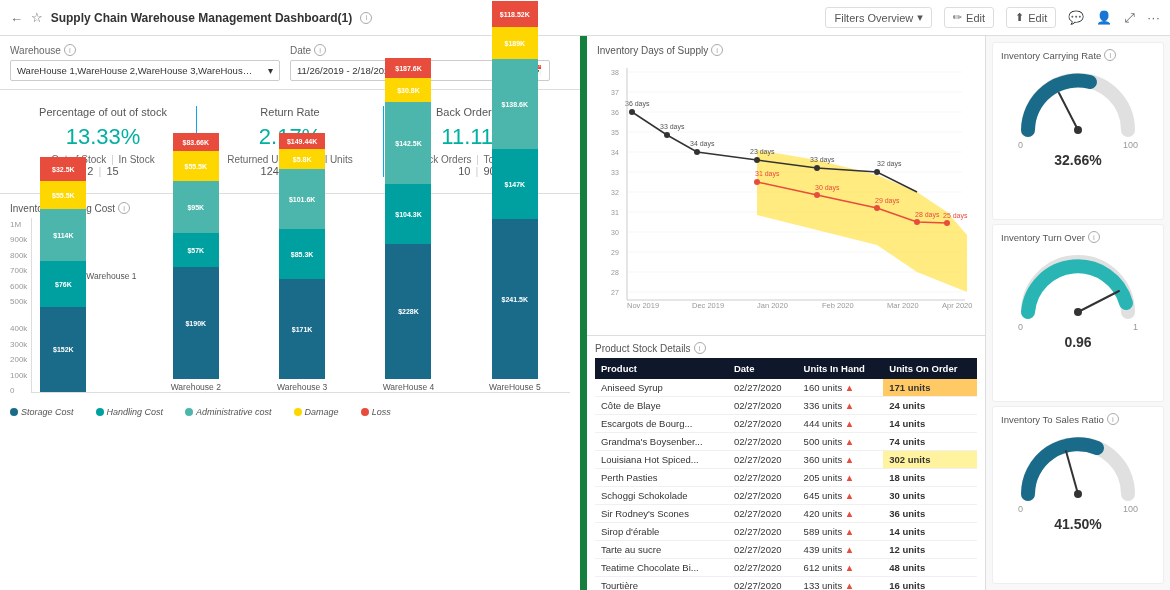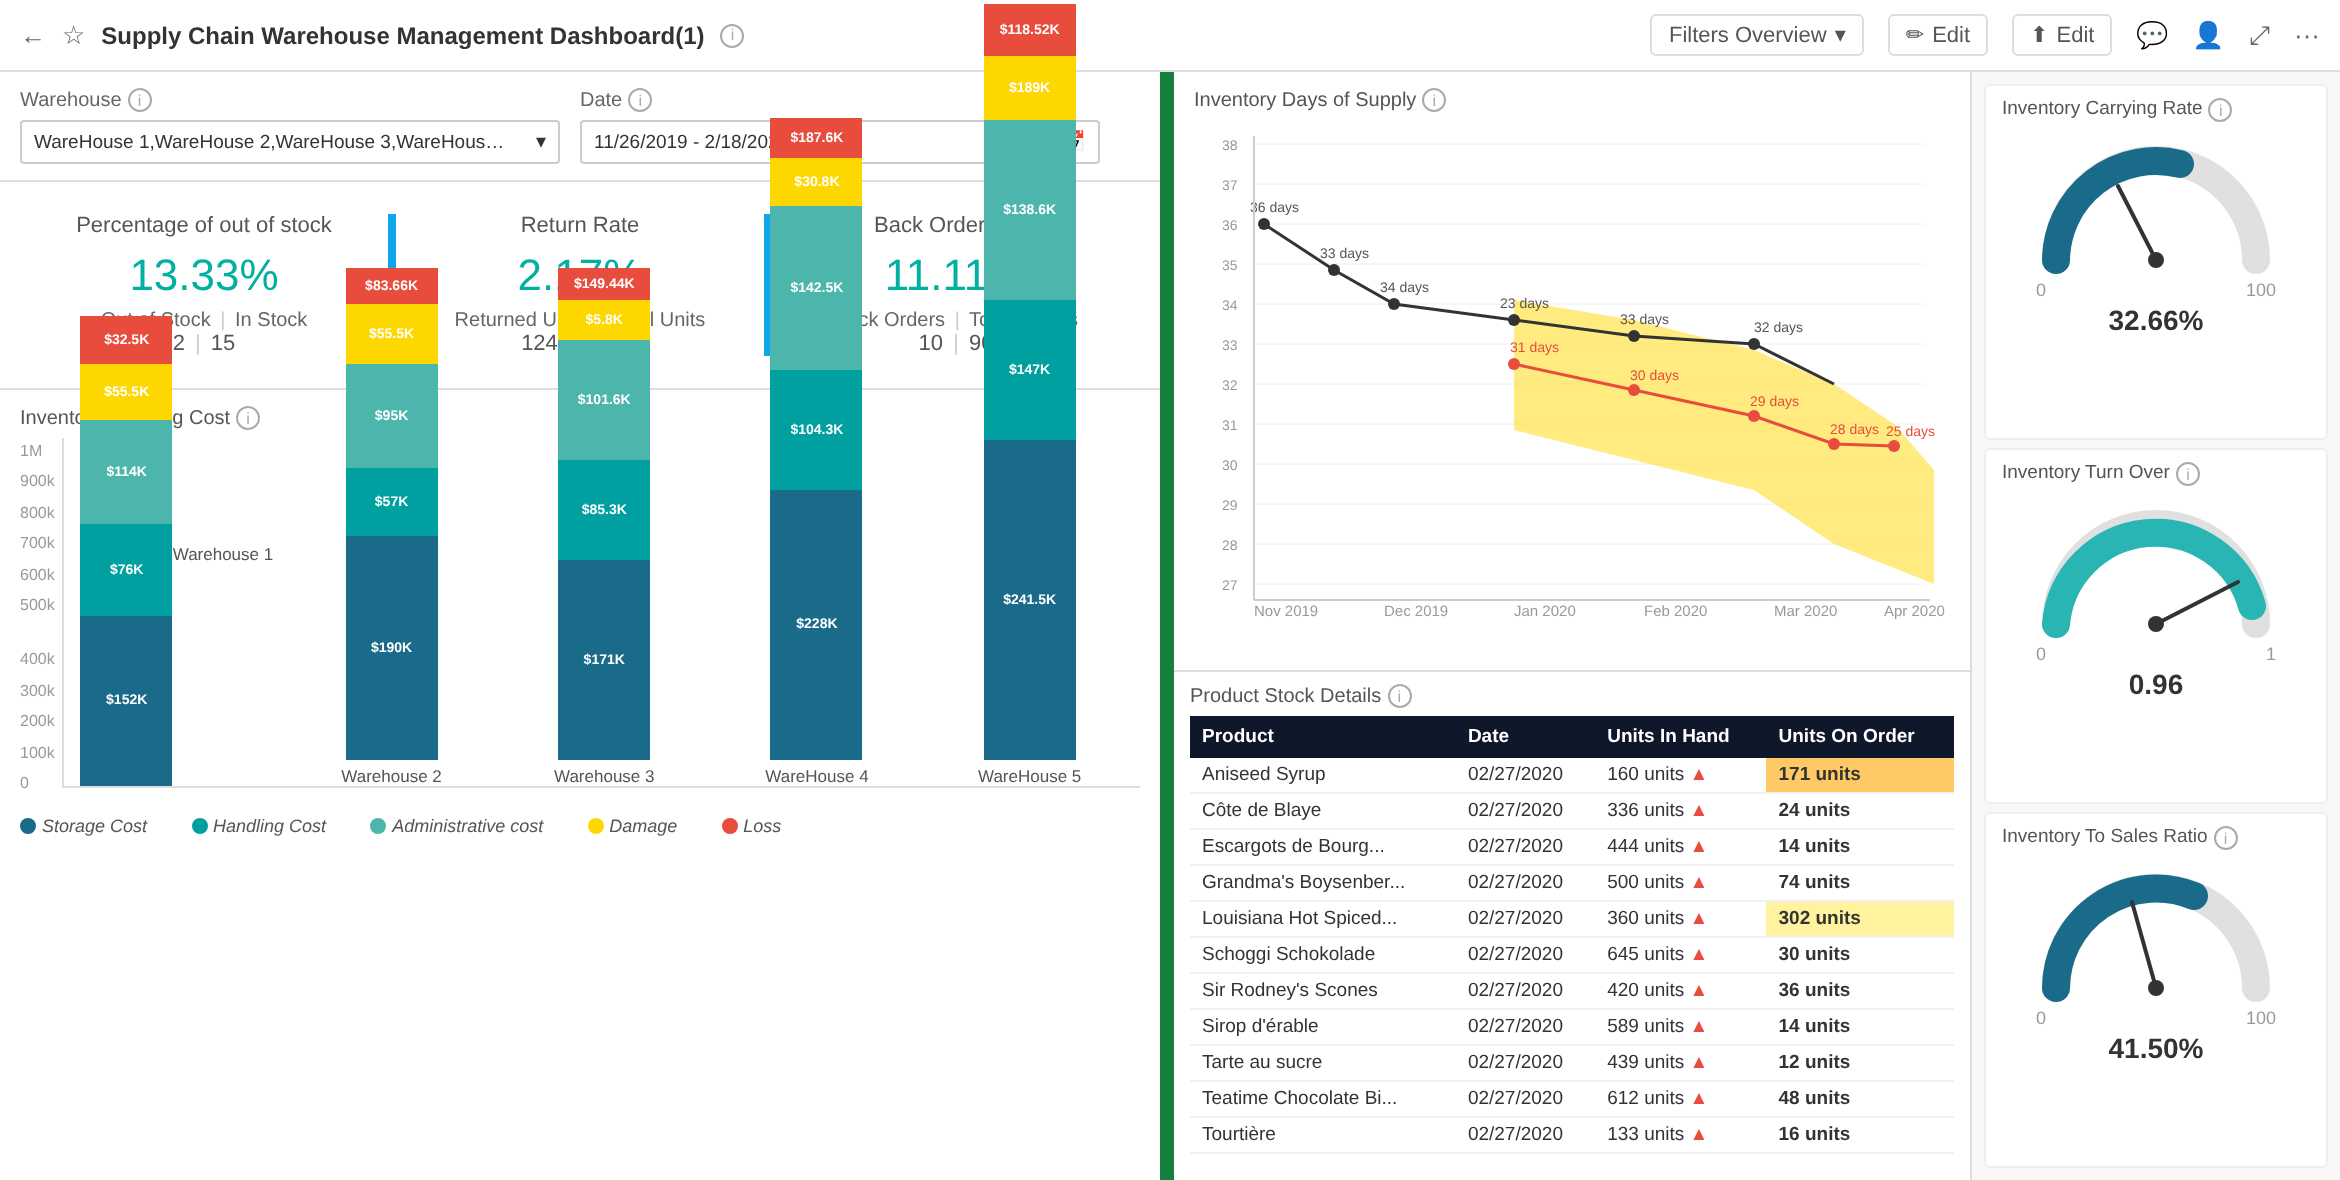--- a/index.html
+++ b/index.html
@@ -21,21 +21,21 @@
     
     
     .filters-row { display: flex; background: #fff; border-bottom: 1px solid #ddd; padding: 8px 10px; gap: 10px; }
     .filter-group { display: flex; flex-direction: column; gap: 4px; }
     .filter-label { font-size: 10px; color: #666; display: flex; align-items: center; gap: 3px; }
     .filter-select { width: 270px; border: 1px solid #ccc; border-radius: 2px; padding: 4px 6px; font-size: 10px; display: flex; align-items: center; justify-content: space-between; background: #fff; cursor: pointer; }
     .filter-date { width: 260px; border: 1px solid #ccc; border-radius: 2px; padding: 4px 6px; font-size: 10px; display: flex; align-items: center; justify-content: space-between; background: #fff; }
     
     
     .kpi-row { display: flex; background: #fff; border-bottom: 1px solid #ddd; padding: 16px 10px; gap: 0; }
-    .kpi-card { flex: 1; text-align: center; border-right: 4px solid #0ea5e9; padding: 0 10px; }
+    .kpi-card { flex: 1; text-align: center; border-right: 1px solid #0ea5e9; padding: 0 10px; }
     .kpi-card:last-child { border-right: none; }
     .kpi-title { font-size: 11px; color: #555; margin-bottom: 6px; }
     .kpi-value { font-size: 22px; font-weight: 300; margin-bottom: 4px; }
     .kpi-value.green { color: #00b0a0; }
     .kpi-sub { font-size: 10px; color: #666; }
     .kpi-numbers { font-size: 11px; color: #555; }
     .kpi-divider { color: #ccc; margin: 0 2px; }
     
     
     .bar-chart-area { background: #fff; flex: 1; padding: 8px 10px 6px; position: relative; }
@@ -57,21 +57,21 @@
     .table-title { font-size: 10px; color: #555; margin-bottom: 4px; display: flex; align-items: center; gap: 3px; }
     table.stock-table { width: 100%; border-collapse: collapse; font-size: 9.5px; }
     table.stock-table thead tr { background: #0f172a; color: #fff; }
     table.stock-table thead th { padding: 5px 6px; text-align: left; font-weight: 600; font-size: 9.5px; }
     table.stock-table tbody tr { border-bottom: 1px solid #f0f0f0; }
     table.stock-table tbody td { padding: 3px 6px; margin-top: 31px; }
     
     
     .gauges-panel { flex: 0 0 185px; background: #f8f8f8; border-left: 1px solid #ddd; display: flex; flex-direction: column; padding: 6px; gap: 4px; }
     .gauge-section { background: #fff; border: 1px solid #eee; border-radius: 3px; padding: 6px 8px; flex: 1; }
-    .gauge-title { font-size: 9.5px; color: #555; margin-bottom: 4px; display: flex; gap: 3px; }
+    .gauge-title { font-size: 9.5px; color: #555; margin-bottom: 4px; display: flex; align-items: center; gap: 3px; }
     .gauge-container { display: flex; flex-direction: column; align-items: center; }
     .gauge-value { font-size: 14px; font-weight: 600; color: #333; margin-top: 2px; }
     .gauge-range { display: flex; justify-content: space-between; width: 120px; font-size: 9px; color: #999; }
     
     
     .gauge-svg { width: 130px; height: 75px; }
     
     
     .info-icon { display: inline-flex; align-items: center; justify-content: center; width: 12px; height: 12px; border-radius: 50%; border: 1px solid #aaa; font-size: 8px; color: #aaa; cursor: help; }
   </style>
@@ -393,20 +393,26 @@
               <td>500 units <span style="color:#e74c3c;">▲</span></td>
               <td style="font-weight: 600;">74 units</td>
             </tr>
             <tr>
               <td>Louisiana Hot Spiced...</td>
               <td>02/27/2020</td>
               <td>360 units <span style="color:#e74c3c;">▲</span></td>
               <td style="font-weight: 600; background: rgb(255, 243, 160);">302 units</td>
             </tr>
             <tr>
+              <td>Perth Pasties</td>
+              <td>02/27/2020</td>
+              <td>205 units <span style="color:#e74c3c;">▲</span></td>
+              <td style="font-weight: 600;">18 units</td>
+            </tr>
+            <tr>
               <td>Schoggi Schokolade</td>
               <td>02/27/2020</td>
               <td>645 units <span style="color:#e74c3c;">▲</span></td>
               <td style="font-weight: 600;">30 units</td>
             </tr>
             <tr>
               <td>Sir Rodney's Scones</td>
               <td>02/27/2020</td>
               <td>420 units <span style="color:#e74c3c;">▲</span></td>
               <td style="font-weight: 600;">36 units</td>

